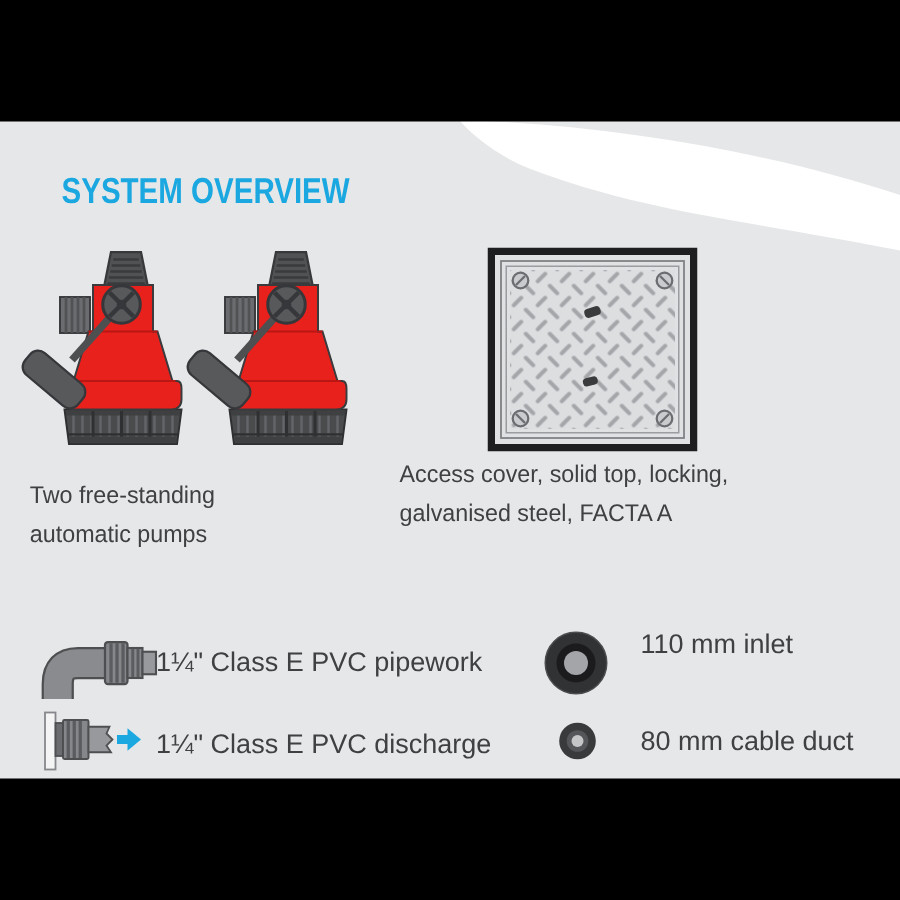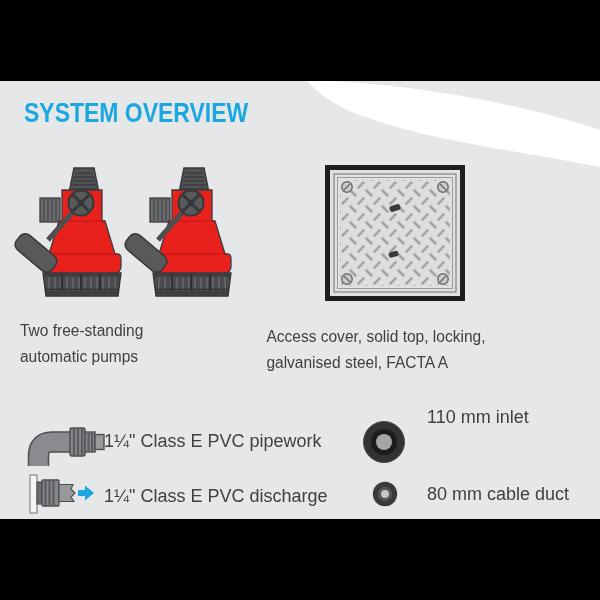--- a/index.html
+++ b/index.html
@@ -14,40 +14,40 @@
     position:relative;width:600px;height:600px;overflow:hidden;
     background:var(--background-gray);
     font-family:"Liberation Sans", sans-serif;
     color:var(--text-dark);
   }
   .band{position:absolute;left:0;width:600px;background:var(--band-black);}
   .band-top{top:0;height:81px;}
   .band-bottom{top:519px;height:81px;}
   .swoosh{position:absolute;left:0;top:0;}
   .page-title{
-    position:absolute;left:24px;top:97px;margin:0;
-    font-size:28px;font-weight:bold;letter-spacing:0px;
+    position:absolute;left:24px;top:97px;margin:17px;
+    font-size:24px;font-weight:bold;letter-spacing:0px;
     color:var(--accent-cyan);white-space:nowrap;
   }
   .page-title .squeeze{display:inline-block;transform:scaleX(.82);transform-origin:left center;}
   .fig{position:absolute;}
   .caption{
     position:absolute;text-align:left;
     font-size:16px;line-height:26px;color:var(--text-dark);
   }
   .caption .squeeze{display:inline-block;transform:scaleX(.97);transform-origin:center top;}
   .caption-pumps{left:18px;top:318px;width:215px;}
-  .caption-cover{left:263px;top:324px;width:330px;}
+  .caption-cover{left:263px;top:304px;width:330px;}
   .legend-label{
     position:absolute;font-size:18px;line-height:22px;color:var(--text-dark);
     white-space:nowrap;
   }
   .ll-1{left:104px;top:430px;}
   .ll-2{left:104px;top:485px;}
-  .ll-3{left:427px;top:406px;}
+  .ll-3{left:427px;top:418px;}
   .ll-4{left:427px;top:483px;}
 </style>
 </head>
 <body>
 
 <div class="stage">
 
   <svg class="swoosh" width="600" height="600" viewBox="0 0 600 600" aria-hidden="true">
     <path d="M306,80 C410,83 515,102 600,130 L600,167 C500,147 430,142 352,112 C330,103 314,89 306,80 Z" fill="#FFFFFF"></path>
   </svg>

